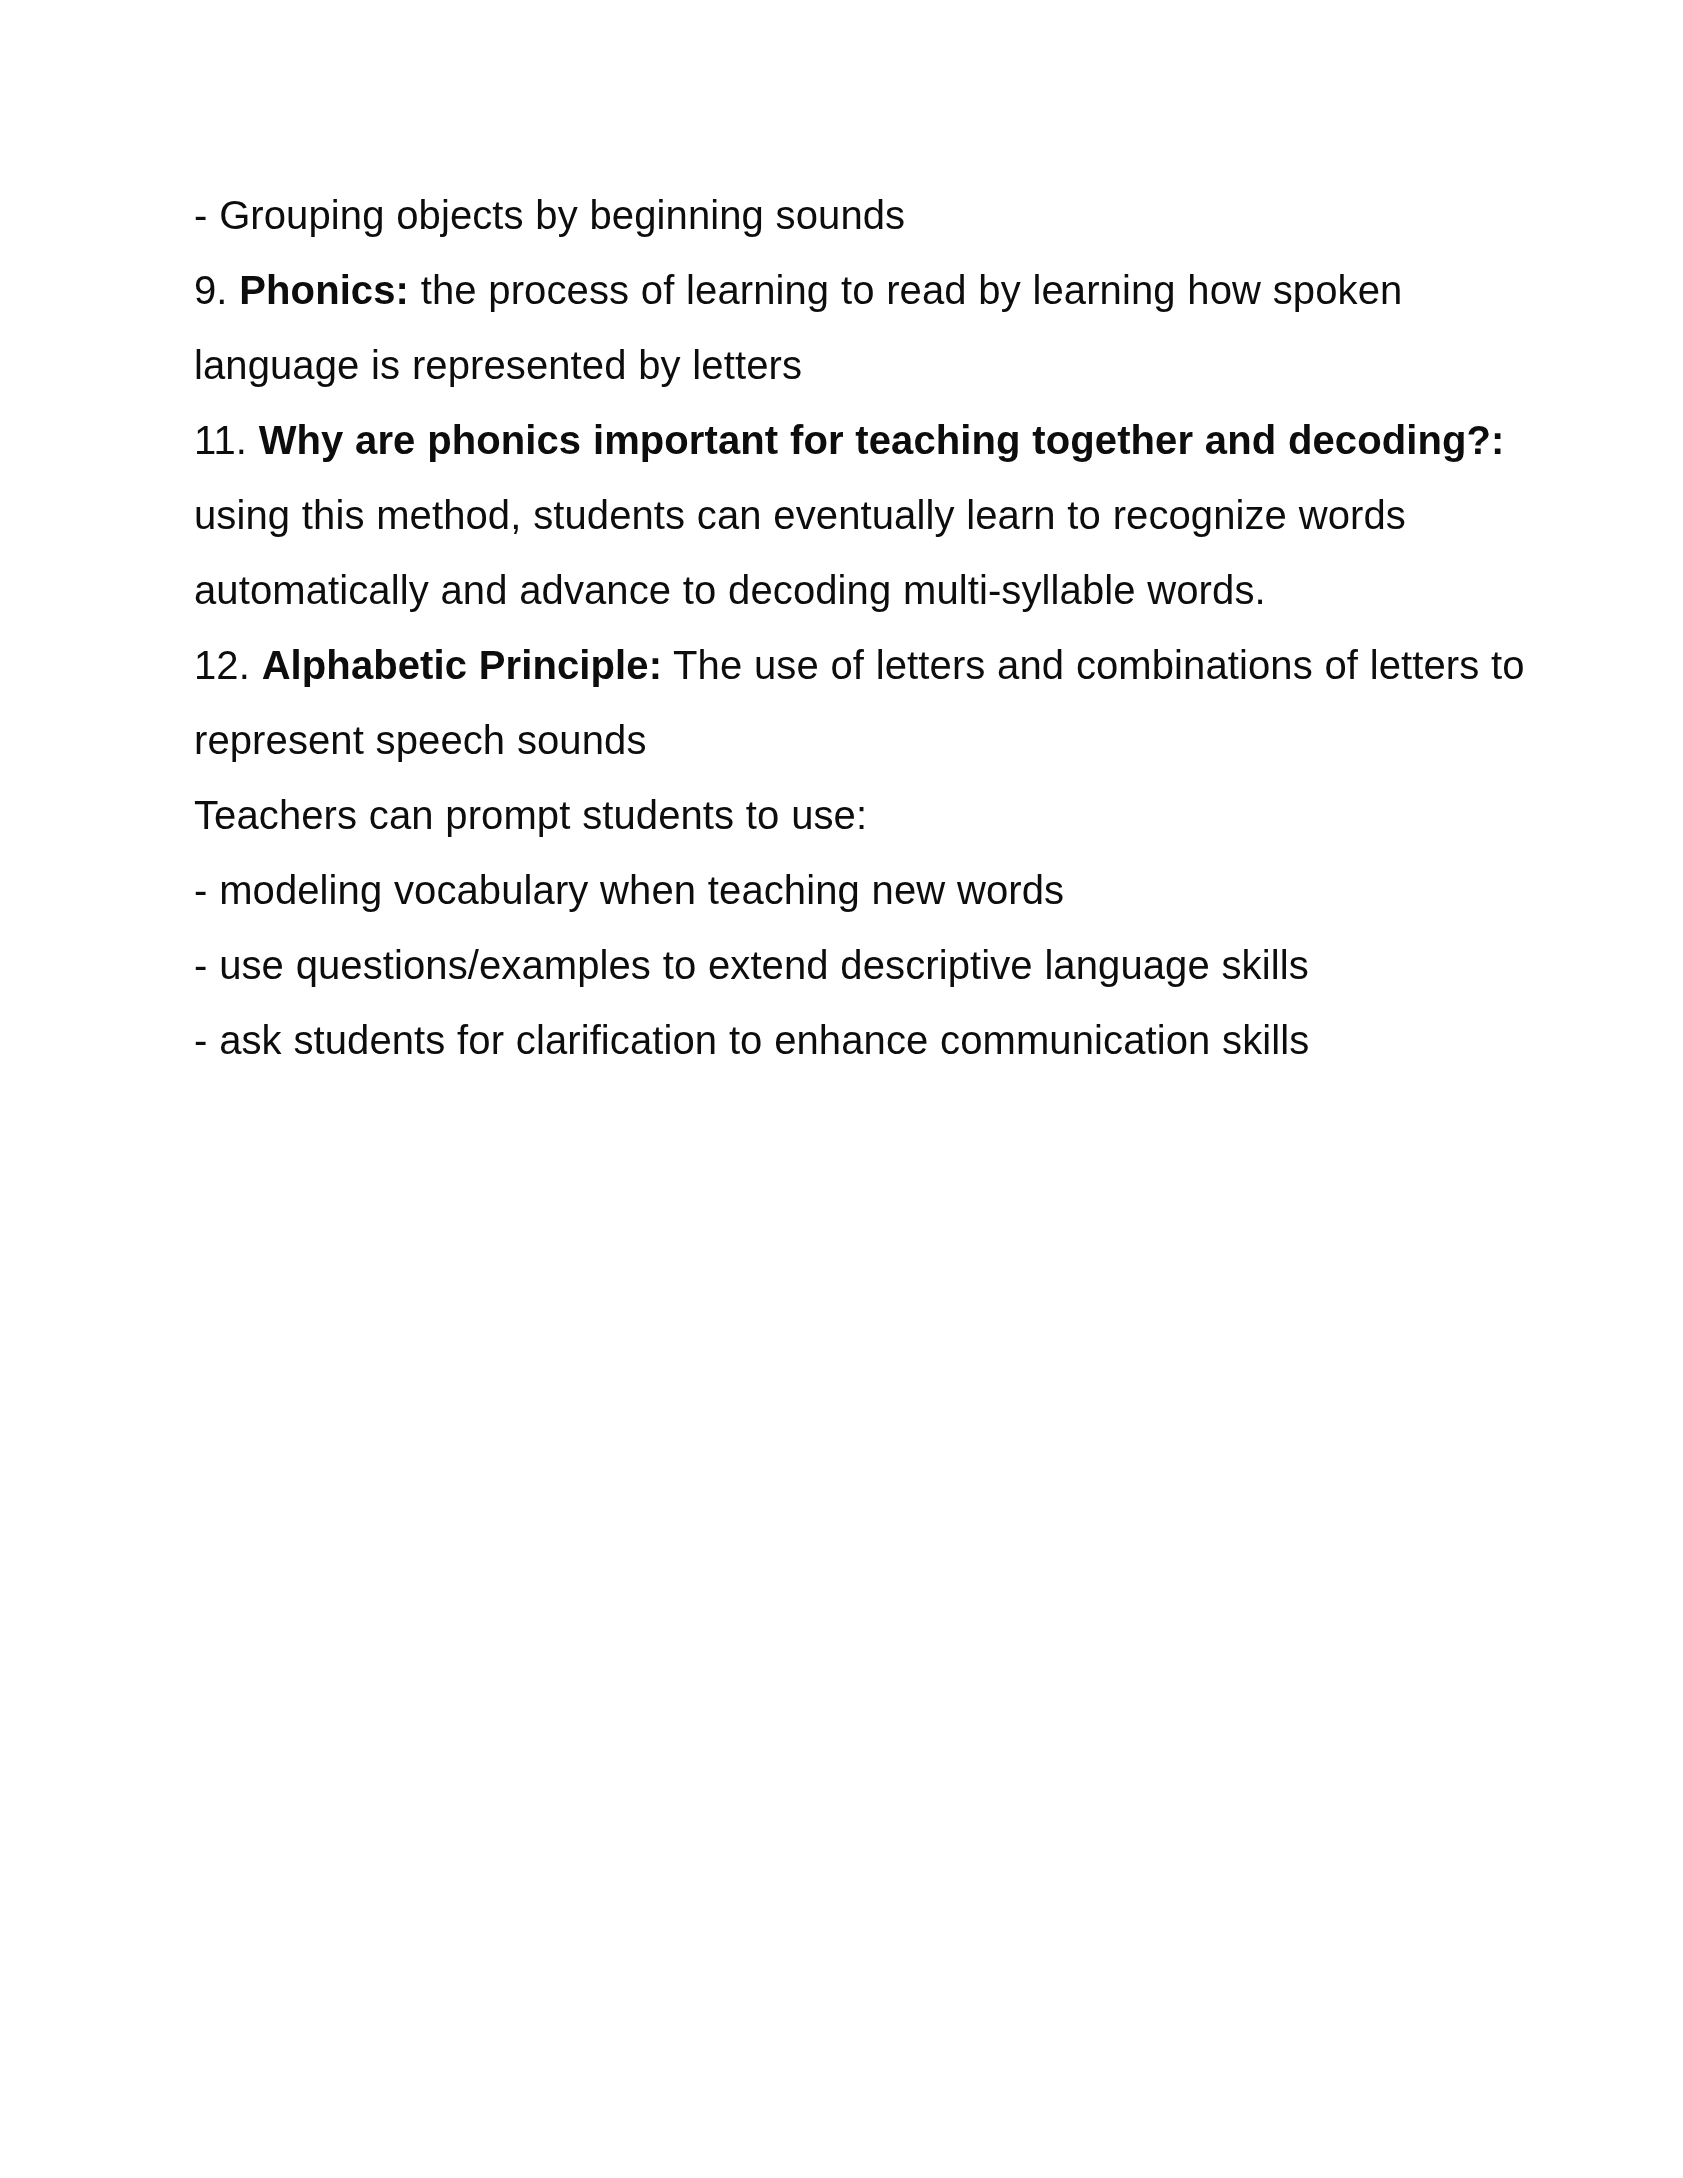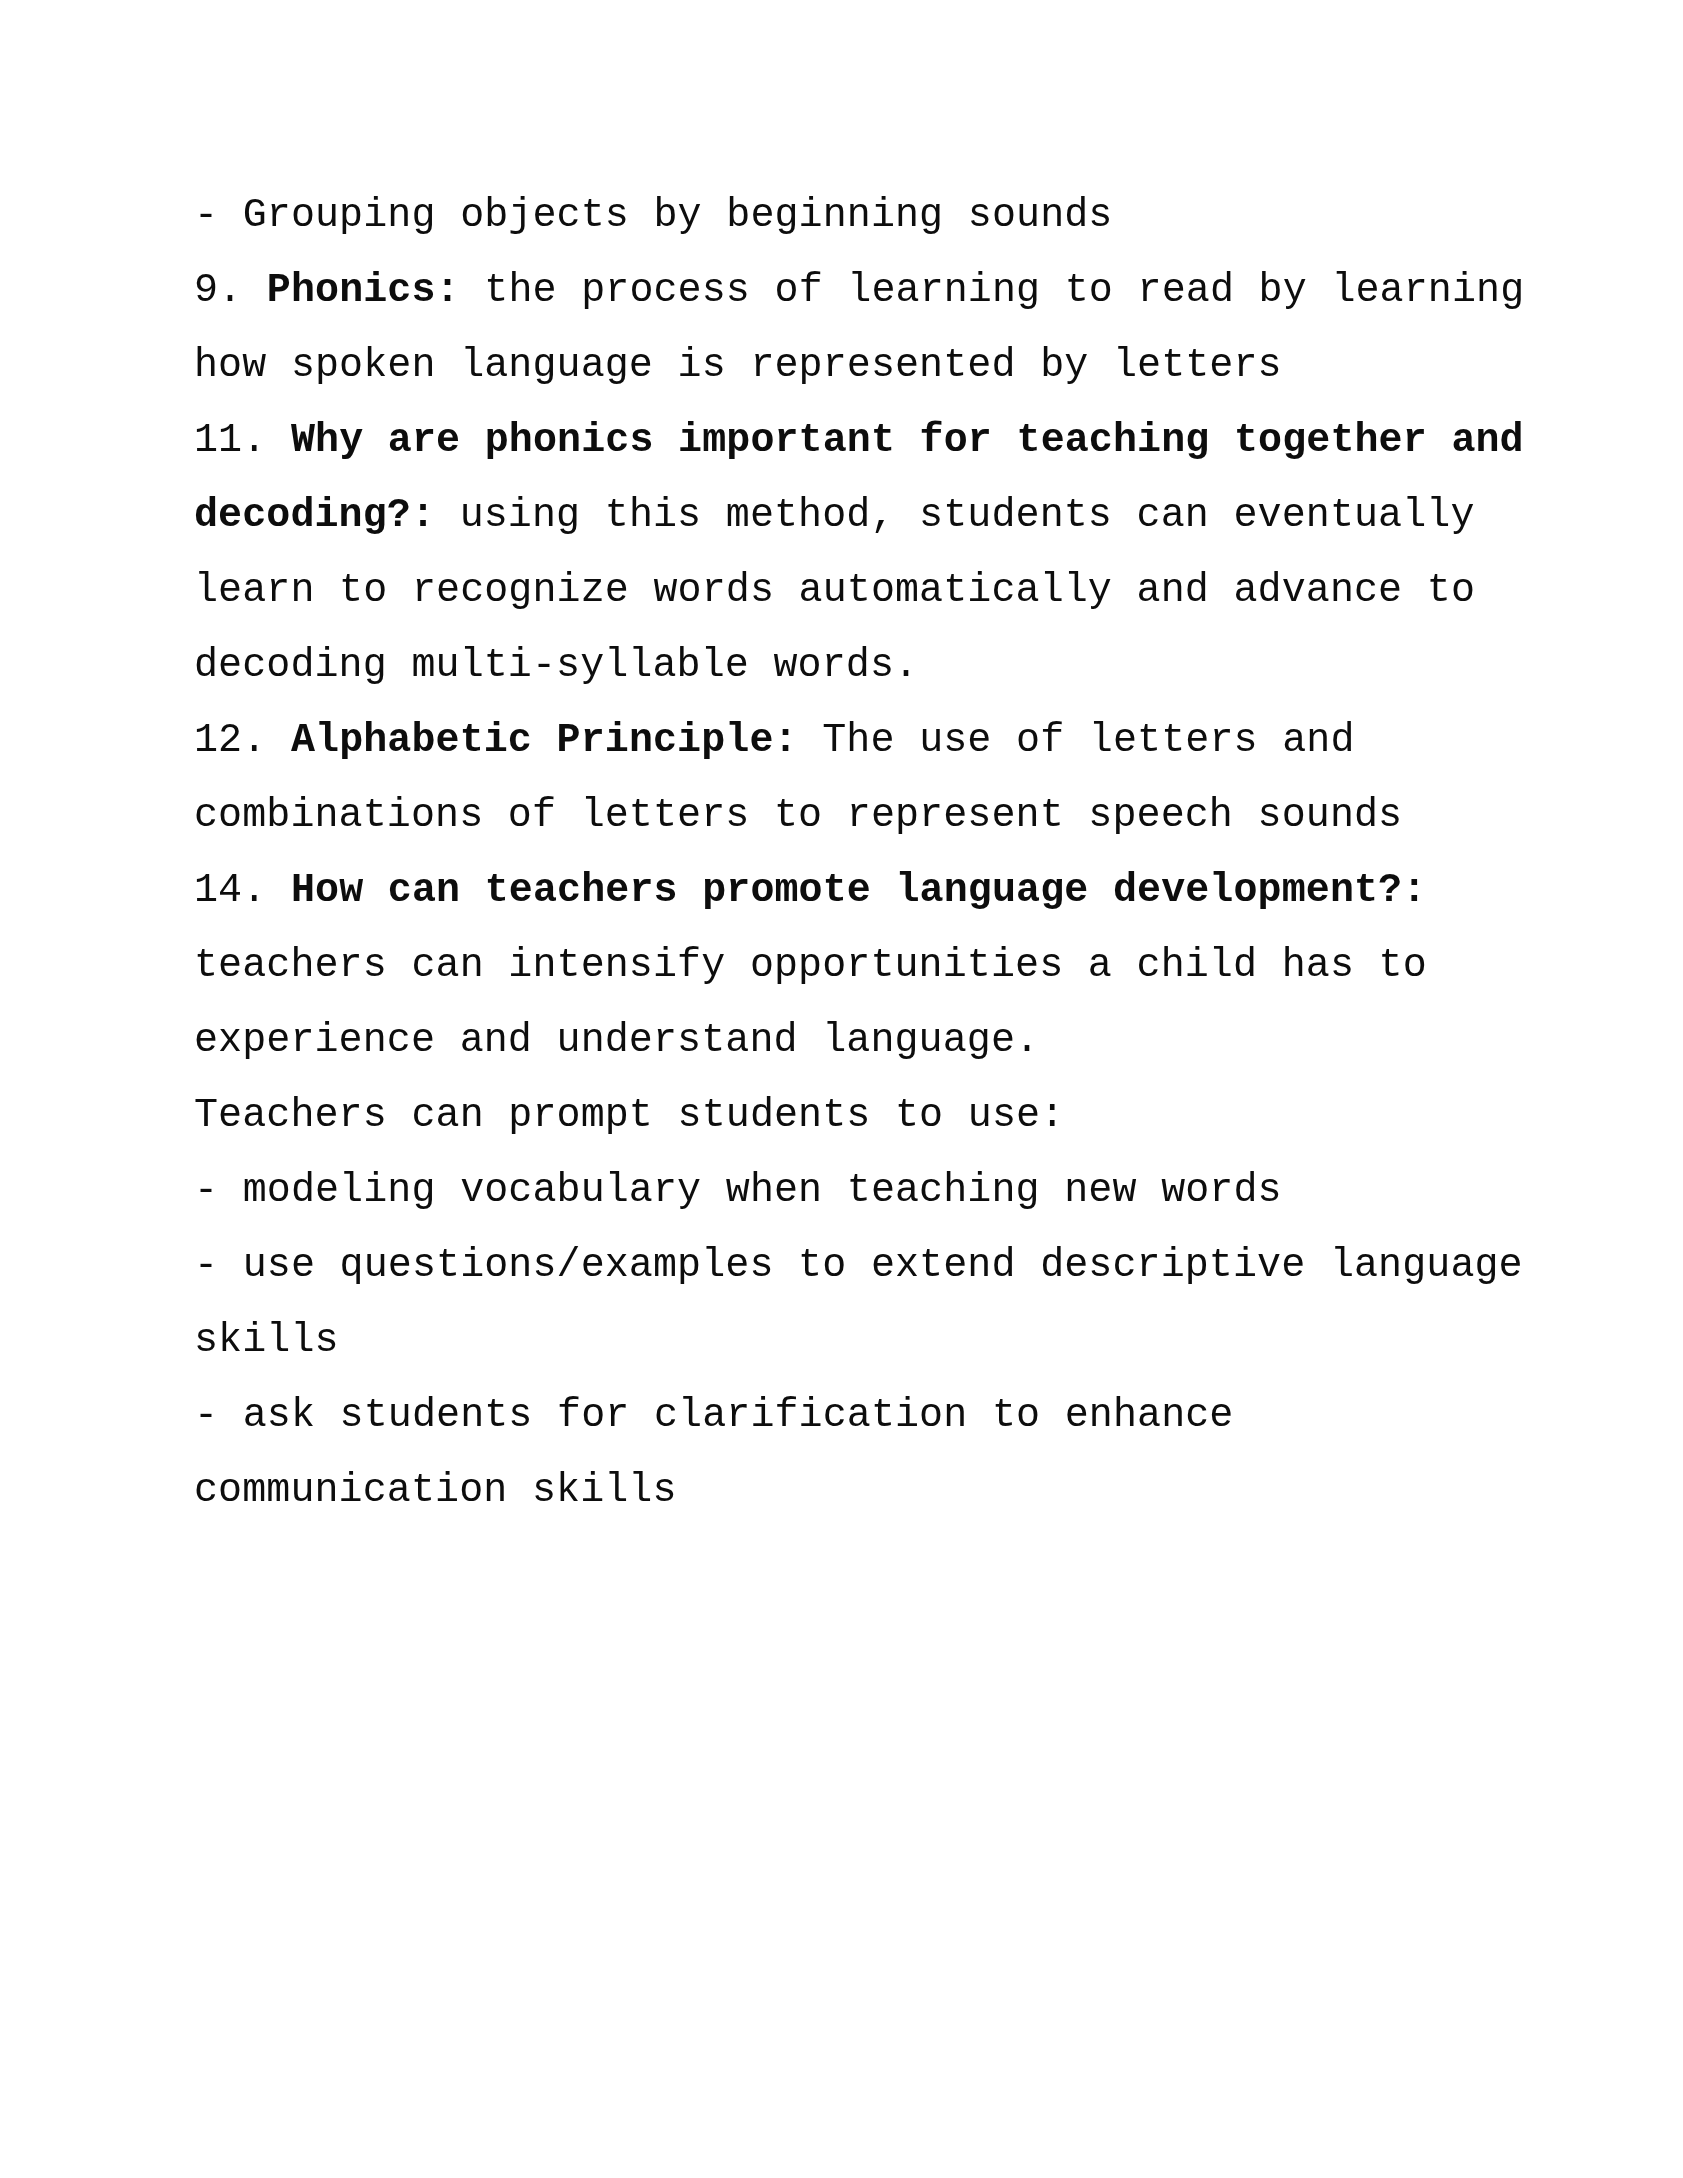--- a/index.html
+++ b/index.html
@@ -15,21 +15,20 @@
     color: #000000;
     -webkit-font-smoothing: antialiased;
   }
   .page {
     position: relative;
     width: 1683px;
     height: 2178px;
     background: #ffffff;
     box-sizing: border-box;
     padding: 178px 149px 4px 194px;
-    font-family: Liberation Mono, monospace;
   }
   .doc-body {
     width: 1356px;
   }
   .para {
     font-size: 40px;
     line-height: 75px;
     letter-spacing: 0.1px;
     word-spacing: 0.5px;
     margin: 0;
@@ -62,24 +61,20 @@
       <span>11.</span>
       <b class="term">Why are phonics important for teaching together and decoding?:</b><span> using this method, students can eventually learn to recognize words automatically and advance to decoding multi-syllable words.</span>
     </p>
 
     <p class="para">
       <span>12.</span>
       <b class="term">Alphabetic Principle:</b><span> The use of letters and combinations of letters to represent speech sounds</span>
     </p>
 
 
-    <p class="para">
-      <span>14.</span>
-      <b class="term">How can teachers promote language development?:</b><span> teachers can intensify opportunities a child has to experience and understand language.</span>
-    </p>
 
     <p class="para">
       <span>Teachers can prompt students to use:</span>
     </p>
 
     <p class="para">
       <span>- modeling vocabulary when teaching new words</span>
     </p>
 
     <p class="para">

